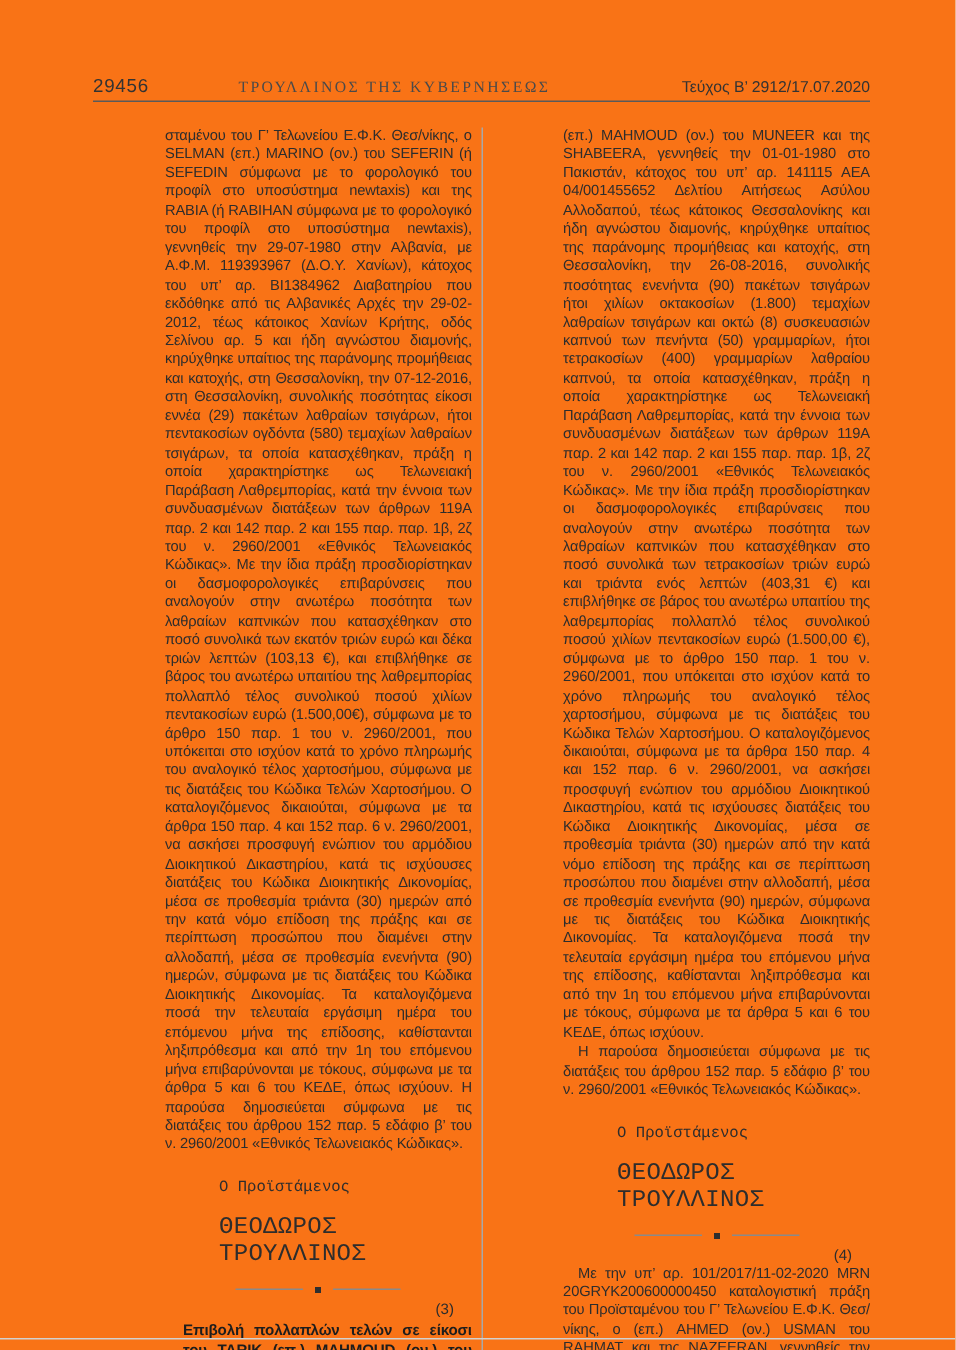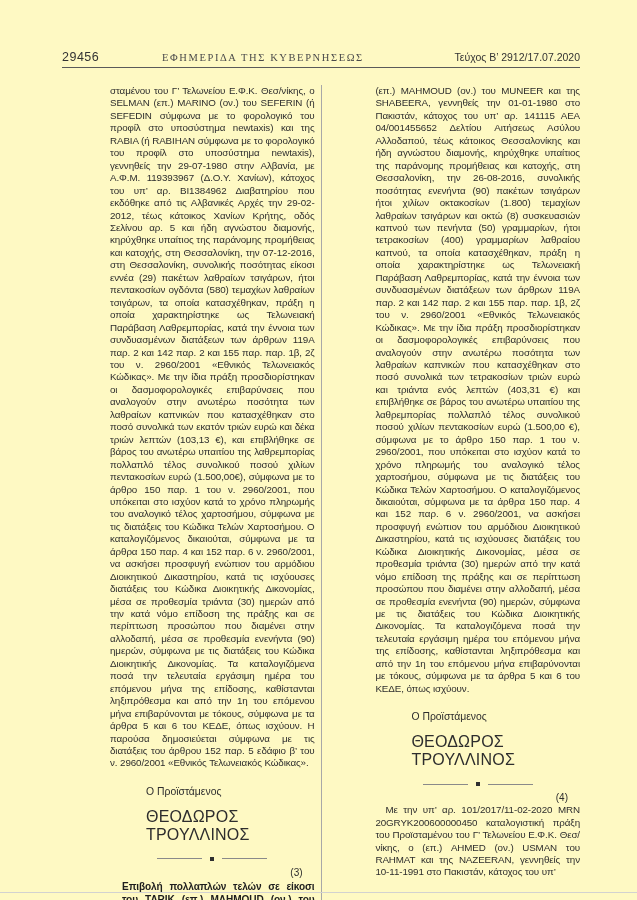--- a/index.html
+++ b/index.html
@@ -1,59 +1,59 @@
 <!DOCTYPE html>
 <html lang="el"><head>
 <meta charset="utf-8">
 <style>
   html,body{margin:0;padding:0;background:#e8e8e6;}
   .page{
     width:637px;height:900px;position:relative;margin:0 auto;
-    background:#fef9c3;overflow:hidden;
+    background:#f97316;overflow:hidden;
     font-family:"Liberation Sans",sans-serif;color:#2d2d2d;
   }
   .content{position:absolute;left:62px;top:50px;width:518px;}
   .header-row{display:flex;align-items:baseline;justify-content:space-between;}
   .page-num{font-size:12.5px;letter-spacing:.5px;color:#333;}
   .gazette-title{
     font-family:"Liberation Serif",serif;font-size:10.5px;letter-spacing:1.6px;
     color:#4a4a4a;transform:translateX(-14px);
   }
   .issue-info{font-size:10.5px;color:#333;}
   .header-rule{height:0;border-bottom:1.2px solid #5a5a5a;margin-top:3px;}
   .columns{display:flex;margin-top:17px;}
   .col{width:252px;margin-left:48px;}
   .col-divider{width:1px;background:#a8a8a8;margin:0 6px;align-self:stretch;}
   .body-text{
     margin:0;text-align:justify;font-size:9.8px;line-height:12.45px;
     letter-spacing:-.1px;color:#2d2d2d;
   }
   .indent{text-indent:10px;margin-top:1px;}
-  .sig-block{margin:16px 0 0 36px;}
+  .sig-block{margin:16px 0 0 36px;font-family:Liberation Mono, monospace;}
   .sig-role{font-size:10.4px;color:#2d2d2d;}
   .sig-name{font-size:16px;margin-top:11px;letter-spacing:.2px;color:#2d2d2d;}
   .separator{display:flex;align-items:center;justify-content:center;gap:8px;margin:13px 0 6px;}
   .sep-line{width:45px;height:1px;background:#8a8a8a;display:inline-block;}
   .sep-square{width:4px;height:4px;background:#2f2f2f;display:inline-block;}
   .section-num{text-align:right;padding-right:12px;font-size:10px;margin-top:5px;color:#2d2d2d;}
   .section-title{
     font-weight:bold;text-align:justify;margin:2px 0 9px 12px;
     font-size:10.1px;line-height:13.4px;color:#1d1d1d;letter-spacing:-.1px;
   }
   .bottom-rule{position:absolute;left:0;right:0;bottom:7px;height:1px;background:#d2d2d0;}
 </style>
 </head>
 <body>
 
 <div class="page">
   <div class="content">
 
     <div class="header-row">
       <span class="page-num">29456</span>
-      <span class="gazette-title">ΕΦΗΜΕΡΙΔΑ ΤΗΣ ΚΥΒΕΡΝΗΣΕΩΣ</span>
+      <span class="gazette-title">ΤΡΟΥΛΛΙΝΟΣ ΤΗΣ ΚΥΒΕΡΝΗΣΕΩΣ</span>
       <span class="issue-info">Τεύχος Β’ 2912/17.07.2020</span>
     </div>
     <div class="header-rule"></div>
 
     <div class="columns">
 
       <div class="col">
         <p class="body-text">σταμένου του Γ’ Τελωνείου Ε.Φ.Κ. Θεσ/νίκης, ο SELMAN (επ.) MARINO (ον.) του SEFERIN (ή SEFEDIN σύμφωνα με το φορολογικό του προφίλ στο υποσύστημα newtaxis) και της RABIA (ή RABIHAN σύμφωνα με το φορολογικό του προφίλ στο υποσύστημα newtaxis), γεννηθείς την 29-07-1980 στην Αλβανία, με Α.Φ.Μ. 119393967 (Δ.Ο.Υ. Χανίων), κάτοχος του υπ’ αρ. ΒΙ1384962 Διαβατηρίου που εκδόθηκε από τις Αλβανικές Αρχές την 29-02-2012, τέως κάτοικος Χανίων Κρήτης, οδός Σελίνου αρ. 5 και ήδη αγνώστου διαμονής, κηρύχθηκε υπαίτιος της παράνομης προμήθειας και κατοχής, στη Θεσσαλονίκη, την 07-12-2016, στη Θεσσαλονίκη, συνολικής ποσότητας είκοσι εννέα (29) πακέτων λαθραίων τσιγάρων, ήτοι πεντακοσίων ογδόντα (580) τεμαχίων λαθραίων τσιγάρων, τα οποία κατασχέθηκαν, πράξη η οποία χαρακτηρίστηκε ως Τελωνειακή Παράβαση Λαθρεμπορίας, κατά την έννοια των συνδυασμένων διατάξεων των άρθρων 119Α παρ. 2 και 142 παρ. 2 και 155 παρ. παρ. 1β, 2ζ του ν. 2960/2001 «Εθνικός Τελωνειακός Κώδικας». Με την ίδια πράξη προσδιορίστηκαν οι δασμοφορολογικές επιβαρύνσεις που αναλογούν στην ανωτέρω ποσότητα των λαθραίων καπνικών που κατασχέθηκαν στο ποσό συνολικά των εκατόν τριών ευρώ και δέκα τριών λεπτών (103,13 €), και επιβλήθηκε σε βάρος του ανωτέρω υπαιτίου της λαθρεμπορίας πολλαπλό τέλος συνολικού ποσού χιλίων πεντακοσίων ευρώ (1.500,00€), σύμφωνα με το άρθρο 150 παρ. 1 του ν. 2960/2001, που υπόκειται στο ισχύον κατά το χρόνο πληρωμής του αναλογικό τέλος χαρτοσήμου, σύμφωνα με τις διατάξεις του Κώδικα Τελών Χαρτοσήμου. Ο καταλογιζόμενος δικαιούται, σύμφωνα με τα άρθρα 150 παρ. 4 και 152 παρ. 6 ν. 2960/2001, να ασκήσει προσφυγή ενώπιον του αρμόδιου Διοικητικού Δικαστηρίου, κατά τις ισχύουσες διατάξεις του Κώδικα Διοικητικής Δικονομίας, μέσα σε προθεσμία τριάντα (30) ημερών από την κατά νόμο επίδοση της πράξης και σε περίπτωση προσώπου που διαμένει στην αλλοδαπή, μέσα σε προθεσμία ενενήντα (90) ημερών, σύμφωνα με τις διατάξεις του Κώδικα Διοικητικής Δικονομίας. Τα καταλογιζόμενα ποσά την τελευταία εργάσιμη ημέρα του επόμενου μήνα της επίδοσης, καθίστανται ληξιπρόθεσμα και από την 1η του επόμενου μήνα επιβαρύνονται με τόκους, σύμφωνα με τα άρθρα 5 και 6 του ΚΕΔΕ, όπως ισχύουν. Η παρούσα δημοσιεύεται σύμφωνα με τις διατάξεις του άρθρου 152 παρ. 5 εδάφιο β’ του ν. 2960/2001 «Εθνικός Τελωνειακός Κώδικας».</p>
         <div class="sig-block">
           <div class="sig-role">Ο Προϊστάμενος</div>
@@ -66,20 +66,21 @@
         </div>
         <div class="section-num">(3)</div>
         <p class="section-title">Επιβολή πολλαπλών τελών σε είκοσι του TARIK (επ.) MAHMOUD (ον.) του MUNEER και της SHABEERA, για λαθρεμπορία καπνικών προϊόντων.</p>
         <p class="body-text indent">Με την υπ’ αρ. 381/2016/11-04-2020 MRN 20GRYK200600000469 καταλογιστική πράξη του Προϊσταμένου του Γ’ Τελωνείου Ε.Φ.Κ. Θεσ/νίκης, ο TARIK</p>
       </div>
 
       <div class="col-divider"></div>
 
       <div class="col">
         <p class="body-text">(επ.) MAHMOUD (ον.) του MUNEER και της SHABEERA, γεννηθείς την 01-01-1980 στο Πακιστάν, κάτοχος του υπ’ αρ. 141115 ΑΕΑ 04/001455652 Δελτίου Αιτήσεως Ασύλου Αλλοδαπού, τέως κάτοικος Θεσσαλονίκης και ήδη αγνώστου διαμονής, κηρύχθηκε υπαίτιος της παράνομης προμήθειας και κατοχής, στη Θεσσαλονίκη, την 26-08-2016, συνολικής ποσότητας ενενήντα (90) πακέτων τσιγάρων ήτοι χιλίων οκτακοσίων (1.800) τεμαχίων λαθραίων τσιγάρων και οκτώ (8) συσκευασιών καπνού των πενήντα (50) γραμμαρίων, ήτοι τετρακοσίων (400) γραμμαρίων λαθραίου καπνού, τα οποία κατασχέθηκαν, πράξη η οποία χαρακτηρίστηκε ως Τελωνειακή Παράβαση Λαθρεμπορίας, κατά την έννοια των συνδυασμένων διατάξεων των άρθρων 119Α παρ. 2 και 142 παρ. 2 και 155 παρ. παρ. 1β, 2ζ του ν. 2960/2001 «Εθνικός Τελωνειακός Κώδικας». Με την ίδια πράξη προσδιορίστηκαν οι δασμοφορολογικές επιβαρύνσεις που αναλογούν στην ανωτέρω ποσότητα των λαθραίων καπνικών που κατασχέθηκαν στο ποσό συνολικά των τετρακοσίων τριών ευρώ και τριάντα ενός λεπτών (403,31 €) και επιβλήθηκε σε βάρος του ανωτέρω υπαιτίου της λαθρεμπορίας πολλαπλό τέλος συνολικού ποσού χιλίων πεντακοσίων ευρώ (1.500,00 €), σύμφωνα με το άρθρο 150 παρ. 1 του ν. 2960/2001, που υπόκειται στο ισχύον κατά το χρόνο πληρωμής του αναλογικό τέλος χαρτοσήμου, σύμφωνα με τις διατάξεις του Κώδικα Τελών Χαρτοσήμου. Ο καταλογιζόμενος δικαιούται, σύμφωνα με τα άρθρα 150 παρ. 4 και 152 παρ. 6 ν. 2960/2001, να ασκήσει προσφυγή ενώπιον του αρμόδιου Διοικητικού Δικαστηρίου, κατά τις ισχύουσες διατάξεις του Κώδικα Διοικητικής Δικονομίας, μέσα σε προθεσμία τριάντα (30) ημερών από την κατά νόμο επίδοση της πράξης και σε περίπτωση προσώπου που διαμένει στην αλλοδαπή, μέσα σε προθεσμία ενενήντα (90) ημερών, σύμφωνα με τις διατάξεις του Κώδικα Διοικητικής Δικονομίας. Τα καταλογιζόμενα ποσά την τελευταία εργάσιμη ημέρα του επόμενου μήνα της επίδοσης, καθίστανται ληξιπρόθεσμα και από την 1η του επόμενου μήνα επιβαρύνονται με τόκους, σύμφωνα με τα άρθρα 5 και 6 του ΚΕΔΕ, όπως ισχύουν.</p>
+        <p class="body-text indent">Η παρούσα δημοσιεύεται σύμφωνα με τις διατάξεις του άρθρου 152 παρ. 5 εδάφιο β’ του ν. 2960/2001 «Εθνικός Τελωνειακός Κώδικας».</p>
         <div class="sig-block">
           <div class="sig-role">Ο Προϊστάμενος</div>
           <div class="sig-name">ΘΕΟΔΩΡΟΣ ΤΡΟΥΛΛΙΝΟΣ</div>
         </div>
         <div class="separator">
           <span class="sep-line"></span>
           <span class="sep-square"></span>
           <span class="sep-line"></span>
         </div>
         <div class="section-num">(4)</div>

